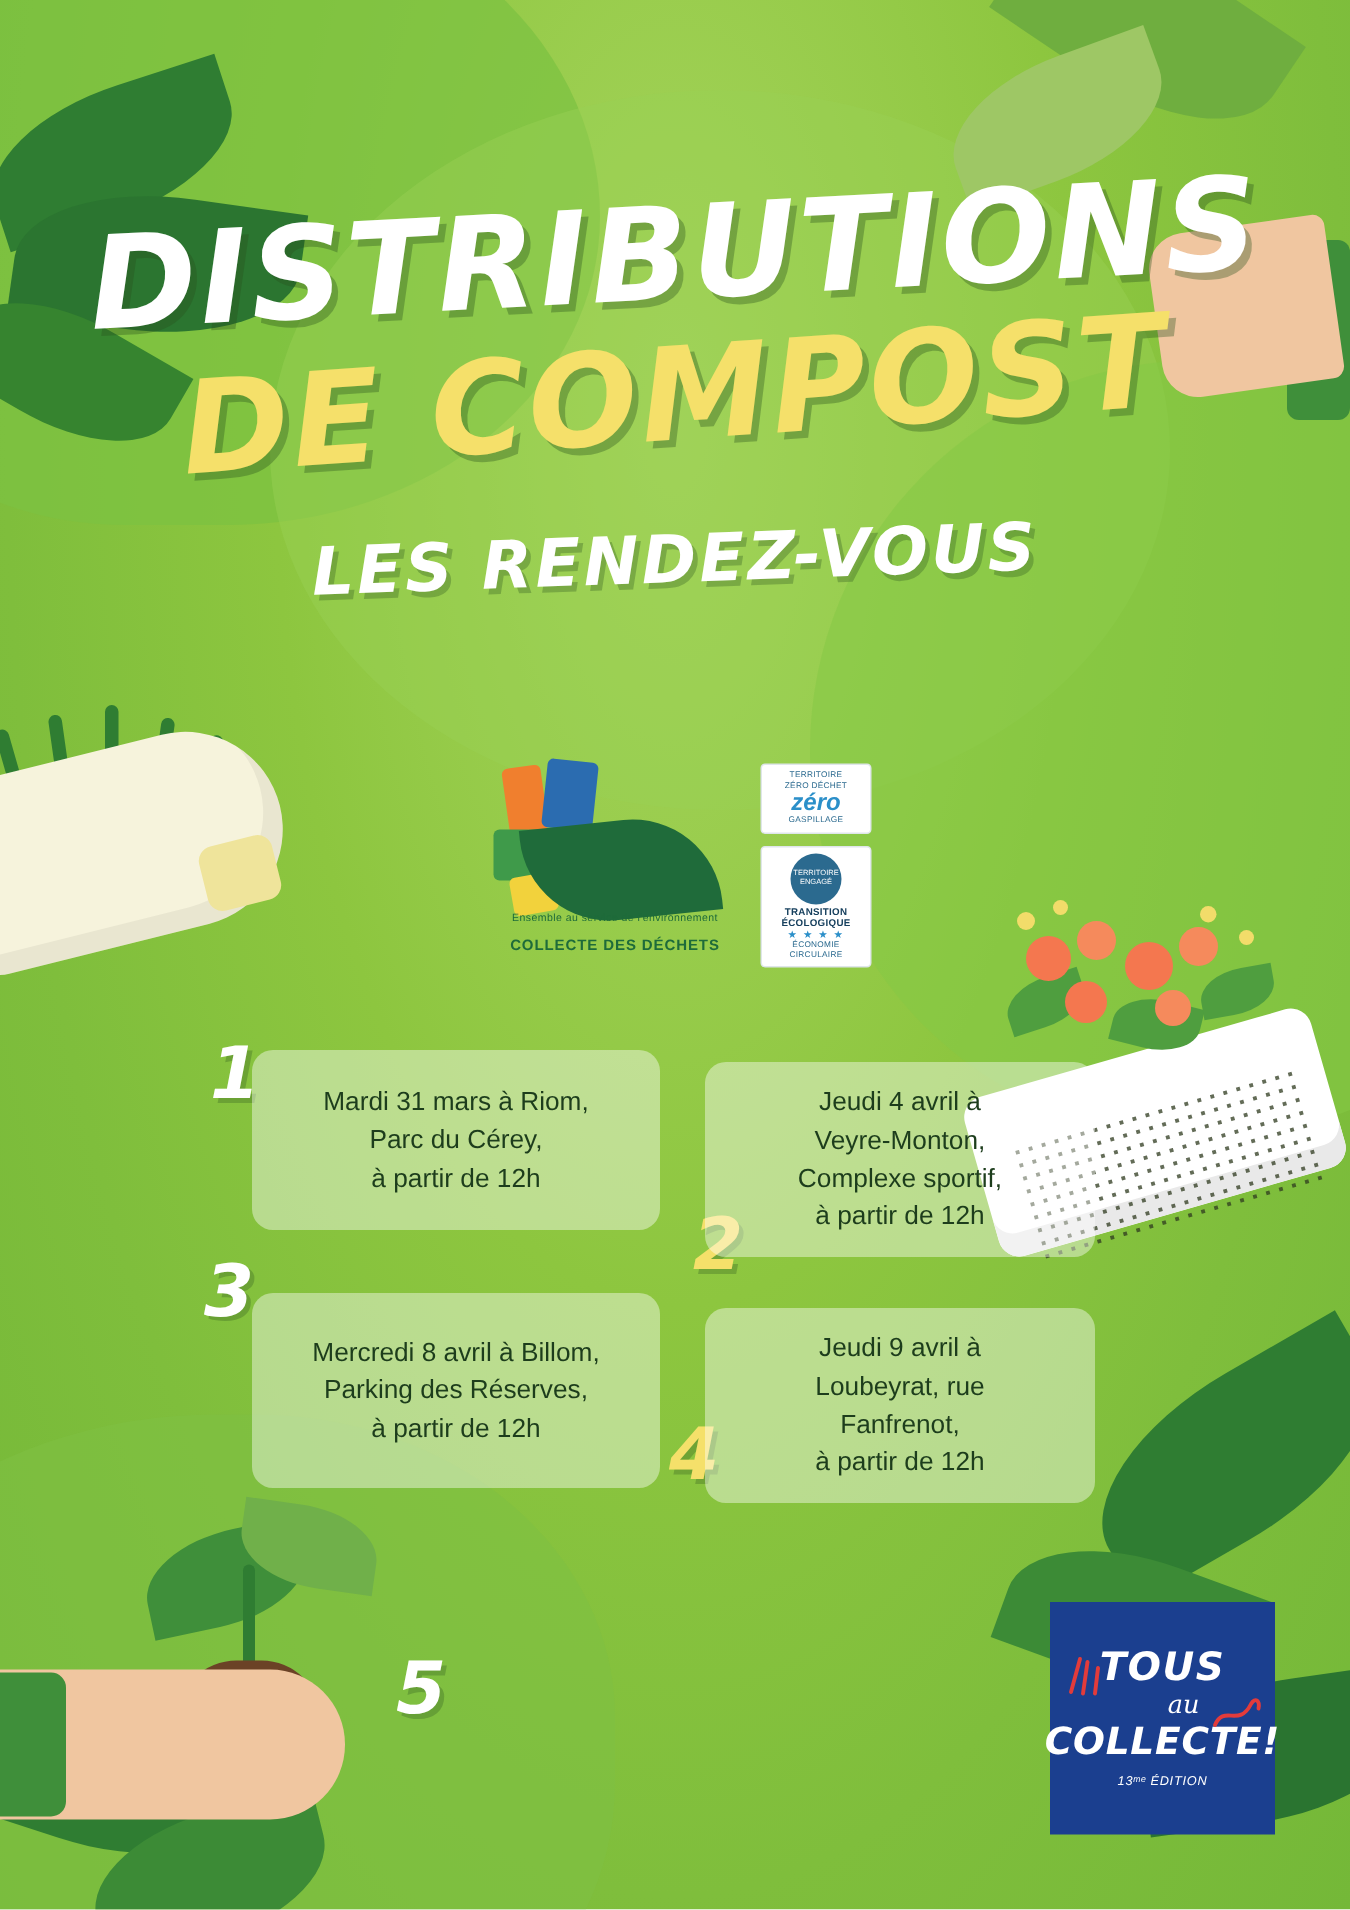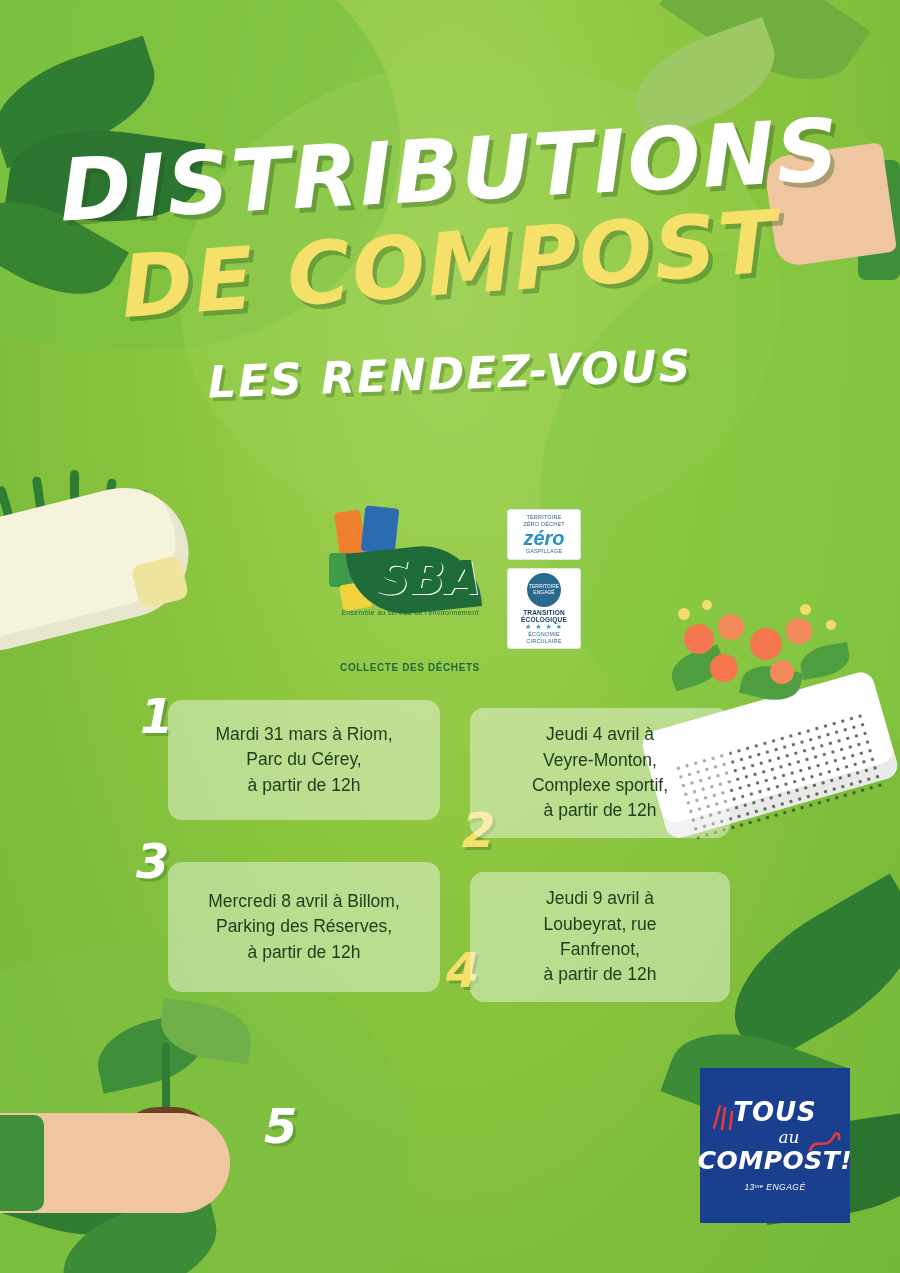--- a/index.html
+++ b/index.html
@@ -184,32 +184,32 @@
     font-size: 46px; font-weight: 700; font-style: italic; color: #1e6b3a;
     font-family: "DejaVu Sans", sans-serif;
     text-shadow: 1px 1px 0 #ffffff;
   }
   .sba-sub {
     position: absolute; left: 16px; top: 104px; width: 150px;
     font-size: 7px; color: #1e6b3a; text-align: center; letter-spacing: .3px;
   }
   .sba-sub2 {
     position: absolute; left: 16px; top: 120px; width: 150px;
-    font-size: 10px; font-weight: 700; color: #1e6b3a; text-align: center; letter-spacing: .6px; margin-top: 37px;
+    font-size: 10px; font-weight: 700; color: #1e6b3a; text-align: center; letter-spacing: .6px;
   }
 
   .badges { display: flex; flex-direction: column; gap: 8px; margin-top: 4px; }
   .badge-box {
     width: 74px; background: #ffffff; border-radius: 3px;
     padding: 4px 3px; text-align: center; color: #17405e;
     border: 1px solid #dfe6ea;
   }
   .badge-box .tiny { font-size: 5.5px; letter-spacing: .2px; line-height: 1.25; color:#2b6a8f;}
   .badge-box .zero {
-    font-size: 20px; font-weight: 700; font-style: italic; color: #2b8fc9; line-height: 1;
+    font-size: 16px; font-weight: 700; font-style: italic; color: #2b8fc9; line-height: 1;
   }
   .badge-box .mid { font-size: 6.5px; font-weight: 700; color: #17405e; letter-spacing: .2px; }
   .badge-box .stars { font-size: 7px; color: #2b8fc9; letter-spacing: 1px; }
   .badge-circle {
     width: 34px; height: 34px; margin: 0 auto 2px; border-radius: 50%;
     background: #2b6a8f; color: #fff; font-size: 5px; line-height: 1.15;
     display: flex; align-items: center; justify-content: center; text-align: center;
     padding: 3px;
   }
 
@@ -342,21 +342,20 @@
   </div>
 
   <div class="logos">
 
     <div class="sba-logo">
       <div class="sba-shape-1"></div>
       <div class="sba-shape-2"></div>
       <div class="sba-shape-3"></div>
       <div class="sba-shape-4"></div>
       <div class="sba-swoosh"></div>
-      <div class="sba-text">SBA</div>
       <div class="sba-sub">Ensemble au service de l'environnement</div>
       <div class="sba-sub2">COLLECTE DES DÉCHETS</div>
     </div>
 
     <div class="badges">
 
       <div class="badge-box">
         <div class="tiny">TERRITOIRE</div>
         <div class="tiny">ZÉRO DÉCHET</div>
         <div class="zero">zéro</div>
@@ -417,17 +416,17 @@
         <path d="M4 30 L10 8"></path>
         <path d="M12 31 L15 10"></path>
         <path d="M20 31 L22 14"></path>
       </g>
     </svg>
     <svg class="tac-worm" viewBox="0 0 34 30">
       <path d="M2 24 C8 10, 18 26, 26 10 C29 5, 32 8, 31 13" stroke="#e23b3b" stroke-width="2.6" fill="none" stroke-linecap="round"></path>
     </svg>
     <div class="l1">TOUS</div>
     <div class="l2">au</div>
-    <div class="l3">COMPOST!</div>
-    <div class="l4">13ᵐᵉ ENGAGÉ</div>
+    <div class="l3">COLLECTE!</div>
+    <div class="l4">13ᵐᵉ ÉDITION</div>
   </div>
 
 </div>
 
 </body></html>

